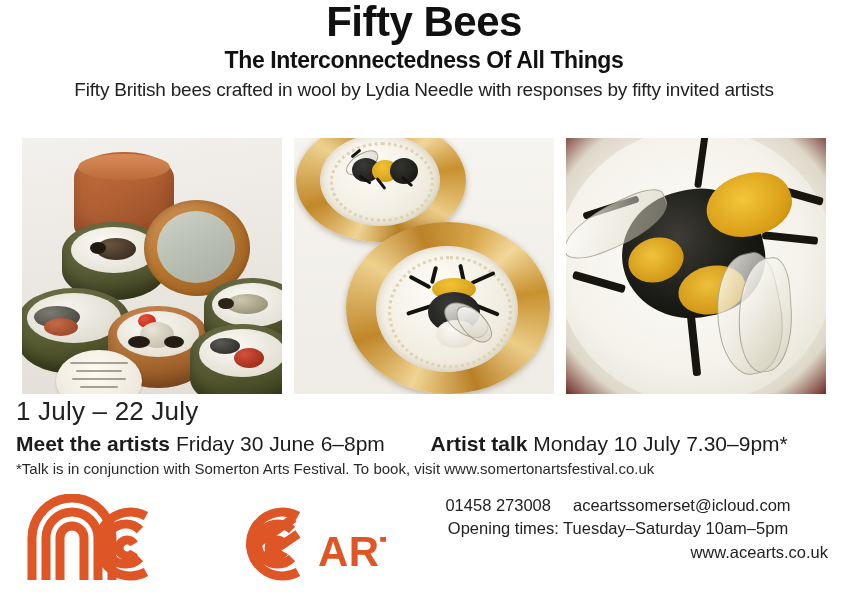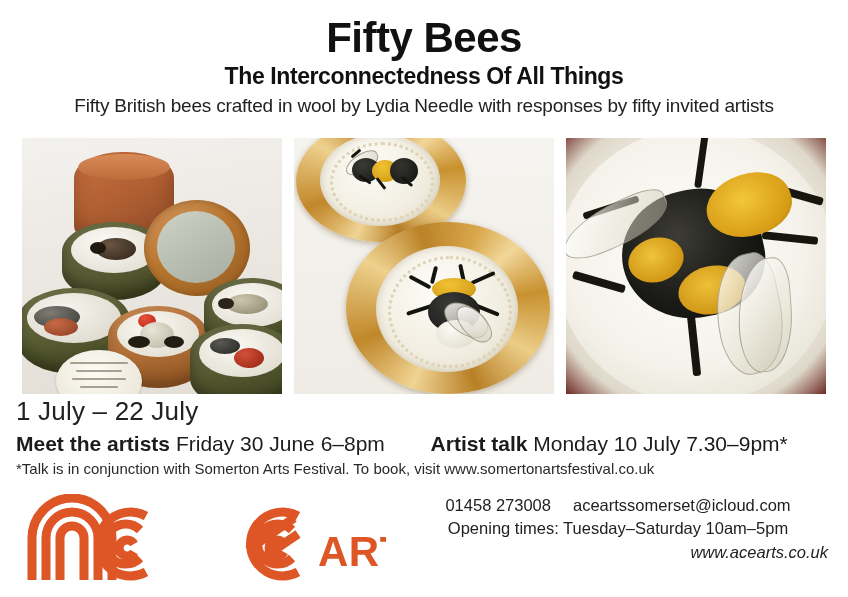--- a/index.html
+++ b/index.html
@@ -23,21 +23,20 @@
     background: #ffffff;
   }
 
   
   .header {
     position: absolute;
     top: 0;
     left: 0;
     width: 848px;
     text-align: center;
-    padding-top: 16px;
     box-sizing: border-box;
   }
   .title-main {
     font-size: 42px;
     font-weight: bold;
     letter-spacing: -0.5px;
     line-height: 1.04;
     margin: 0;
     color: #111111;
   }
@@ -329,21 +328,21 @@
   .contact {
     position: absolute;
     right: 20px;
     top: 6px;
     width: 420px;
     text-align: center;
     font-size: 16.5px;
     line-height: 1.42;
     color: #222222;
   }
-  .contact .line-right { text-align: right; font-style: italic; }
+  .contact .line-right { text-align: right; }
   .contact .phone-row span { white-space: nowrap; margin-top: 6px; }
   .contact .gap { display:inline-block; width: 22px; }
 </style>
 </head>
 <body>
 
 <div class="poster">
 
   <div class="header">
     <h1 class="title-main">Fifty Bees</h1>

